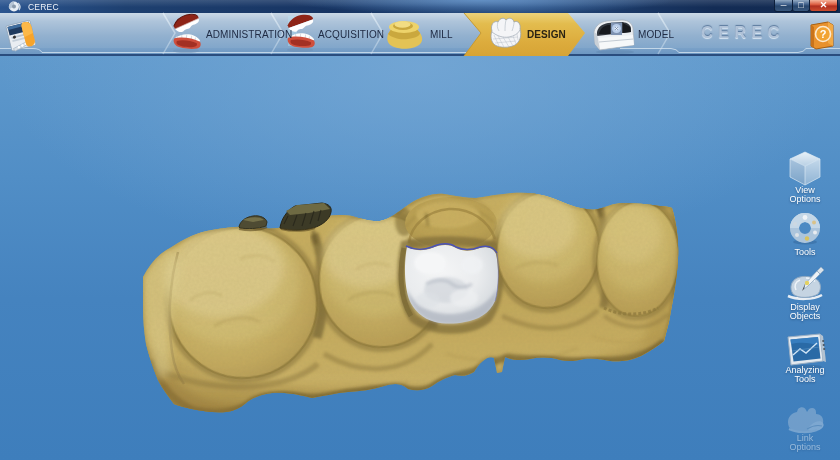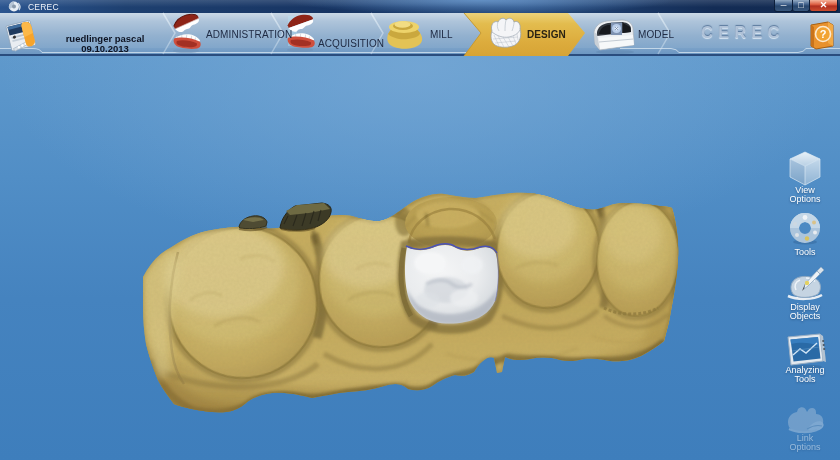--- a/index.html
+++ b/index.html
@@ -346,23 +346,22 @@
     </g>
 
     <g id="helpicon" transform="translate(807,21)">
       <path d="M4,4 L21,1 L26,4 L26,25 L9,28 L4,25 Z" fill="#e8912d" stroke="#a85f10" stroke-width="1"></path>
       <path d="M4,4 L7,6 L7,27 L4,25 Z" fill="#c9731a"></path>
       <path d="M21,1 L26,4 L26,25 L21,22 Z" fill="#f2a945"></path>
       <circle cx="16" cy="13" r="7.5" fill="#f2a433" stroke="#fbe9cf" stroke-width="1.6"></circle>
       <text x="16" y="17" font-size="11" font-weight="bold" fill="#fff" text-anchor="middle">?</text>
     </g>
   </svg>
-  <div id="patname">ruedlinger pascal<br>09.10.2013</div>
   <div class="steptxt" style="left:206px;top:29px">ADMINISTRATION</div>
-  <div class="steptxt" style="left:318px;top:38px">ACQUISITION</div>
+  <div class="steptxt" style="left:318px;top:29px">ACQUISITION</div>
   <div class="steptxt" style="left:430px;top:29px">MILL</div>
   <div class="steptxt" style="left:527px;top:29px;color:#2a2313;font-weight:bold">DESIGN</div>
   <div class="steptxt" style="left:638px;top:29px">MODEL</div>
   <div id="cereclogo">CEREC</div>
 
   <svg id="sidebar" width="80" height="320" viewBox="0 0 80 320" style="position:absolute;left:765px;top:140px">
     <defs>
       <linearGradient id="cubeTop" x1="0" y1="0" x2="0" y2="1">
         <stop offset="0" stop-color="#e8f1f8"></stop>
           <stop offset="1" stop-color="#b9d0e4"></stop>

